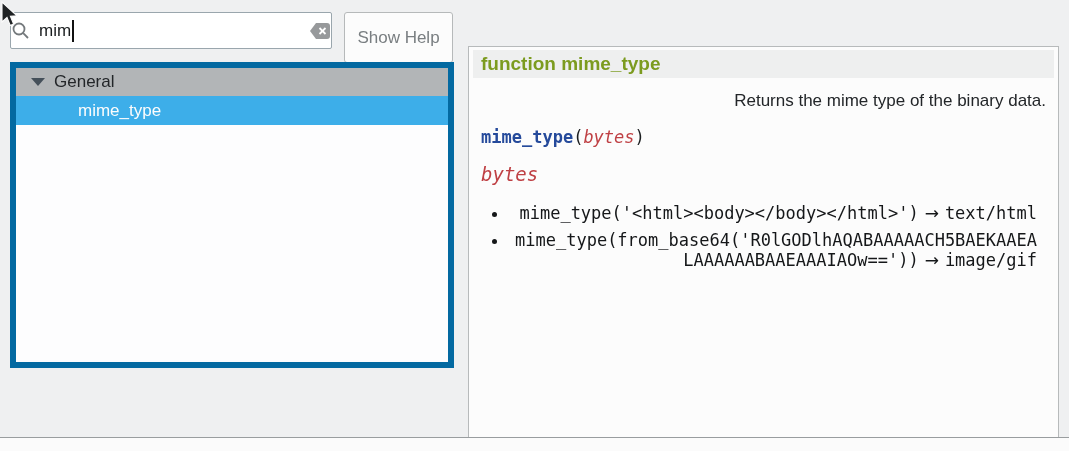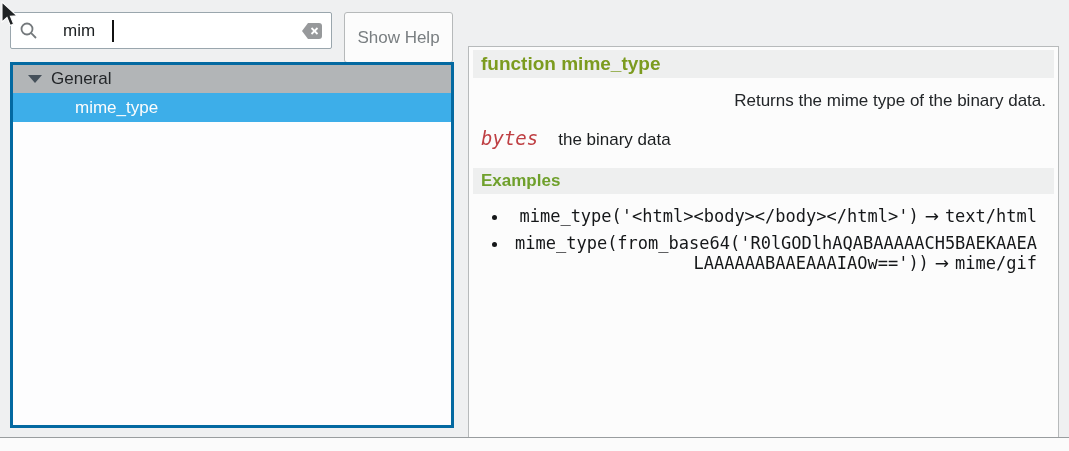--- a/index.html
+++ b/index.html
@@ -15,44 +15,43 @@
   }
   .abs { position: absolute; box-sizing: border-box; }
 
   
   .search-box {
     left: 10px; top: 12px; width: 322px; height: 37px;
     background: #ffffff;
     border: 1px solid #9aa6ad;
     border-radius: 2px;
     display: flex; align-items: center;
-    padding: 0 8px;
-    gap: 16px;
+    padding: 0 0;
   }
   .search-text { font-size: 17px; margin-left: 9px; color: #1b1e20; }
   .caret { width: 2px; height: 22px; background: #111; margin-left: 1px; }
   .clear-btn { margin-left: auto; display: flex; align-items: center; cursor: pointer; }
 
   
   .show-help {
     left: 344px; top: 12px; height: 51px; width: 109px;
     background: #fcfcfc;
     border: 1px solid #b6b9ba;
     border-radius: 3px;
     font-size: 17px;
     font-family: "Liberation Sans", sans-serif;
     color: #797e81;
     display: flex; align-items: center; justify-content: center;
   }
 
   
   .tree-panel {
-    left: 10px; top: 62px; width: 444px; height: 366px;
+    left: 10px; top: 62px; width: 444px; height: 306px;
     background: #fdfdfe;
-    border: 3px solid #0369a1;
+    border: 6px solid #0369a1;
     overflow: hidden;
   }
   .tree-group {
     height: 28px;
     background: #b2b5b7;
     display: flex; align-items: center;
     font-size: 17px; color: #232629;
   }
   .expander {
     width: 0; height: 0;
@@ -156,30 +155,29 @@
   <div class="tree-item selected">
     <span>mime_type</span>
   </div>
 </div>
 
 <div class="abs help-panel">
   <div class="help-title">function mime_type</div>
 
   <div class="help-desc">Returns the mime type of the binary data.</div>
 
+  <div class="code-line"><span class="fn-name">mime_type</span><span class="paren">(</span><span class="arg-red">bytes</span><span class="paren">)</span></div>
 
   <div class="arg-line">
     <span class="arg-red">bytes</span>
-    <span class="arg-desc">the binary data</span>
   </div>
 
-  <div class="section-heading">Examples</div>
   <ul class="examples-list">
     <li><span>mime_type('&lt;html&gt;&lt;body&gt;&lt;/body&gt;&lt;/html&gt;')</span><span class="arrow">→</span><span>text/html</span></li>
-    <li><span>mime_type(from_base64('R0lGODlhAQABAAAAACH5BAEKAAEALAAAAAABAAEAAAIAOw=='))</span><span class="arrow">→</span><span>mime/gif</span></li>
+    <li><span>mime_type(from_base64('R0lGODlhAQABAAAAACH5BAEKAAEALAAAAAABAAEAAAIAOw=='))</span><span class="arrow">→</span><span>image/gif</span></li>
   </ul>
 </div>
 
 <div class="abs bottom-divider"></div>
 <div class="abs bottom-strip"></div>
 
 <svg class="abs cursor" width="20" height="28" viewBox="0 0 20 28">
   <path d="M2,1 L2,21 L7,16.5 L10.2,24.5 L13.6,23 L10.4,15.2 L17,14.8 Z" fill="#1f2224" stroke="#fcfcfc" stroke-width="1.1"></path>
 </svg>
 

